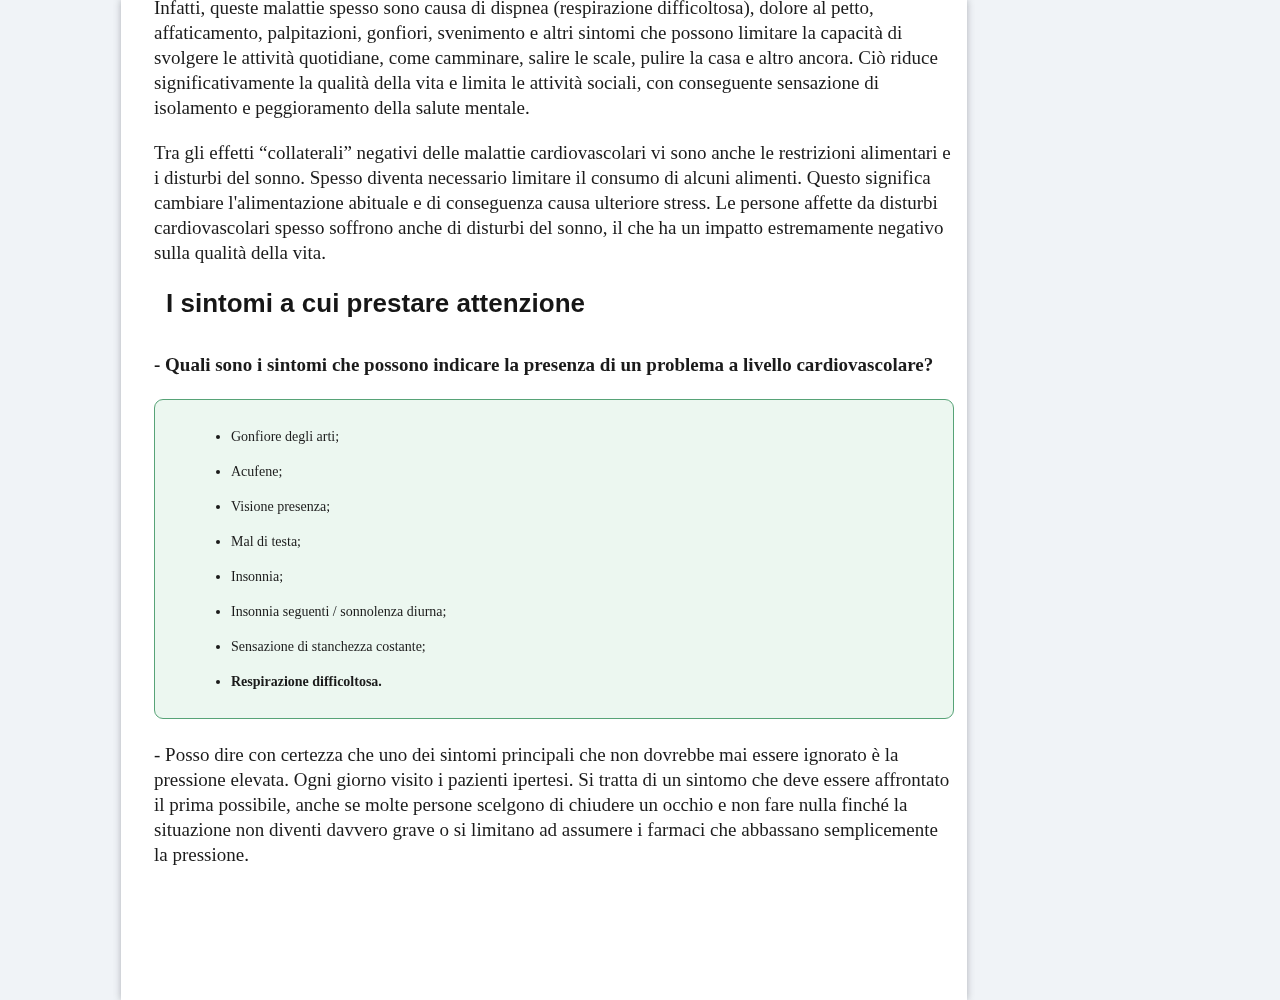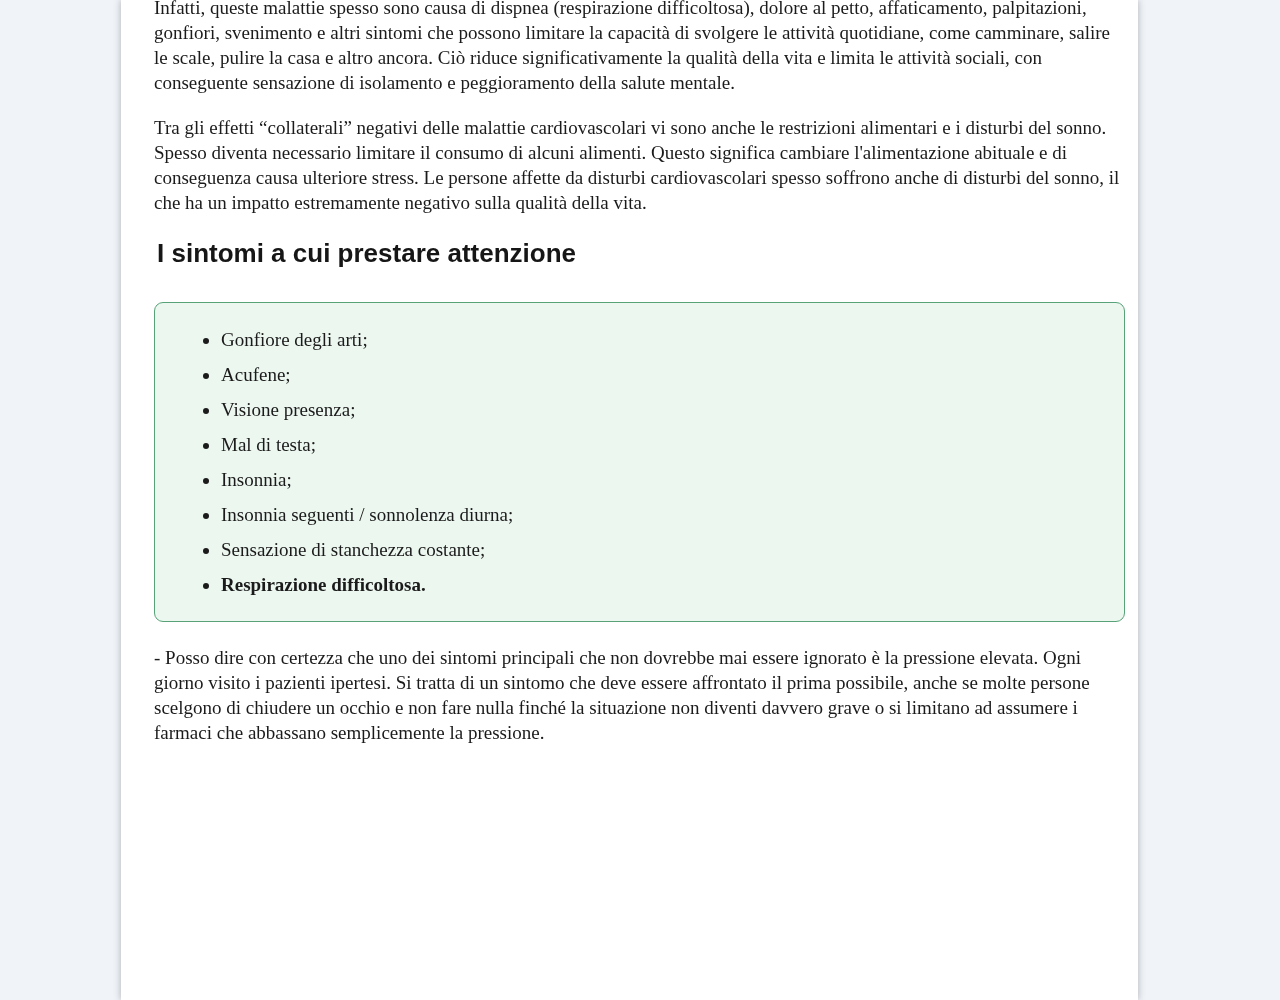--- a/index.html
+++ b/index.html
@@ -17,76 +17,77 @@
     width: 1280px;
     height: 1000px;
     overflow: hidden;
     background: var(--page-background);
     font-family: "Liberation Serif", "DejaVu Serif", serif;
   }
   .article-card {
     position: absolute;
     left: 121px;
     top: 0;
-    width: 1017px;
+    width: 846px;
     height: 1000px;
     background: var(--card-background);
     box-shadow: 0 0 7px rgba(90, 95, 105, 0.45);
     padding: 0 13px 0 33px;
     overflow: hidden;
   }
   .article-body p {
     font-size: 19px;
     line-height: 25px;
     color: var(--text);
     margin: 20px 0;
   }
   .article-body p.first { margin-top: -5px; }
   .question { font-weight: bold; }
   h2.section-heading {
     font-family: "Liberation Sans", "DejaVu Sans", sans-serif;
     font-weight: 700;
     font-size: 26px;
     line-height: 30px;
     color: var(--heading);
-    margin: 23px 0 34px 3px;
+    margin: 23px 0 34px 12px;
     letter-spacing: 0;
   }
   .symptoms-box {
     background: var(--box-background);
     border: 1px solid var(--box-border);
     border-radius: 9px;
     padding: 24px 20px;
     margin: 22px 0 23px 0;
   }
   .symptoms-box ul {
     margin: 0;
     padding-left: 40px;
     list-style: disc;
   }
   .symptoms-box li {
-    font-size: 19px;
+    font-size: 14px;
     line-height: 25px;
     color: var(--text);
-    margin: 0 0 10px 6px;
+    margin: 0 0 10px 16px;
   }
   .symptoms-box li:last-child { margin-bottom: 0; font-weight: bold; }
 </style>
 </head>
 <body>
 
 <main class="article-card">
   <div class="article-body">
 
     <p class="first">Infatti, queste malattie spesso sono causa di dispnea (respirazione difficoltosa), dolore al petto, affaticamento, palpitazioni, gonfiori, svenimento e altri sintomi che possono limitare la capacità di svolgere le attività quotidiane, come camminare, salire le scale, pulire la casa e altro ancora. Ciò riduce significativamente la qualità della vita e limita le attività sociali, con conseguente sensazione di isolamento e peggioramento della salute mentale.</p>
 
     <p>Tra gli effetti “collaterali” negativi delle malattie cardiovascolari vi sono anche le restrizioni alimentari e i disturbi del sonno. Spesso diventa necessario limitare il consumo di alcuni alimenti. Questo significa cambiare l'alimentazione abituale e di conseguenza causa ulteriore stress. Le persone affette da disturbi cardiovascolari spesso soffrono anche di disturbi del sonno, il che ha un impatto estremamente negativo sulla qualità della vita.</p>
 
     <h2 class="section-heading">I sintomi a cui prestare attenzione</h2>
 
+    <p class="question">- Quali sono i sintomi che possono indicare la presenza di un problema a livello cardiovascolare?</p>
 
 
     <div class="symptoms-box">
       <ul>
         <li>Gonfiore degli arti;</li>
         <li>Acufene;</li>
         <li>Visione presenza;</li>
         <li>Mal di testa;</li>
         <li>Insonnia;</li>
         <li>Insonnia seguenti / sonnolenza diurna;</li>

